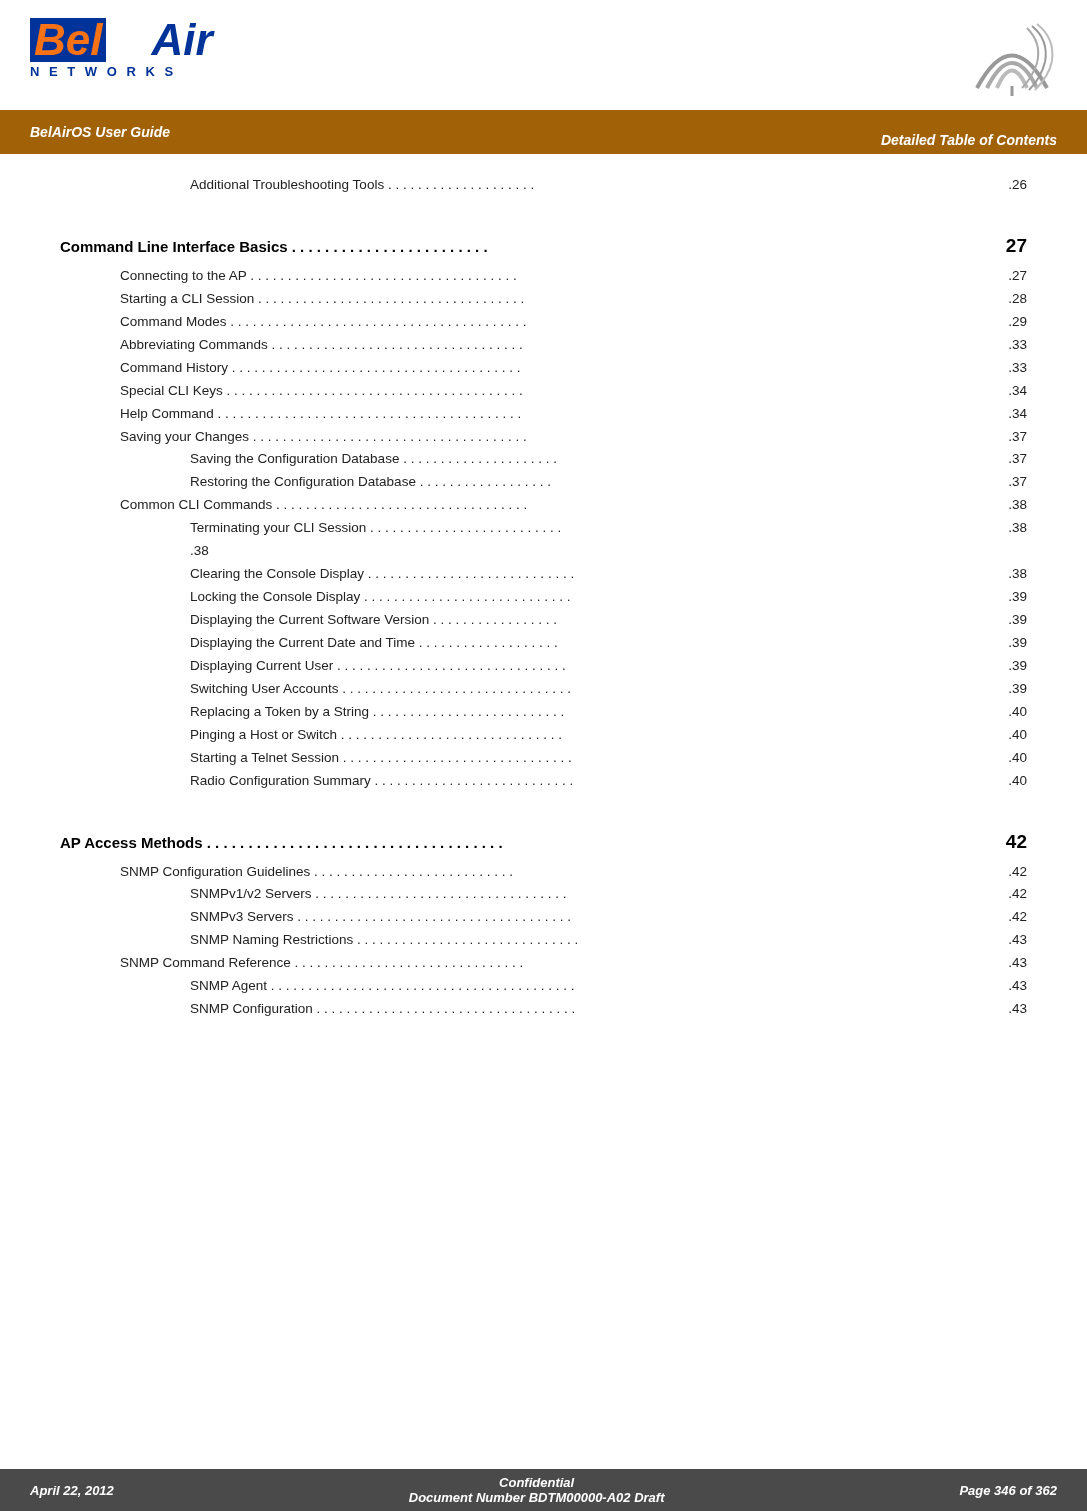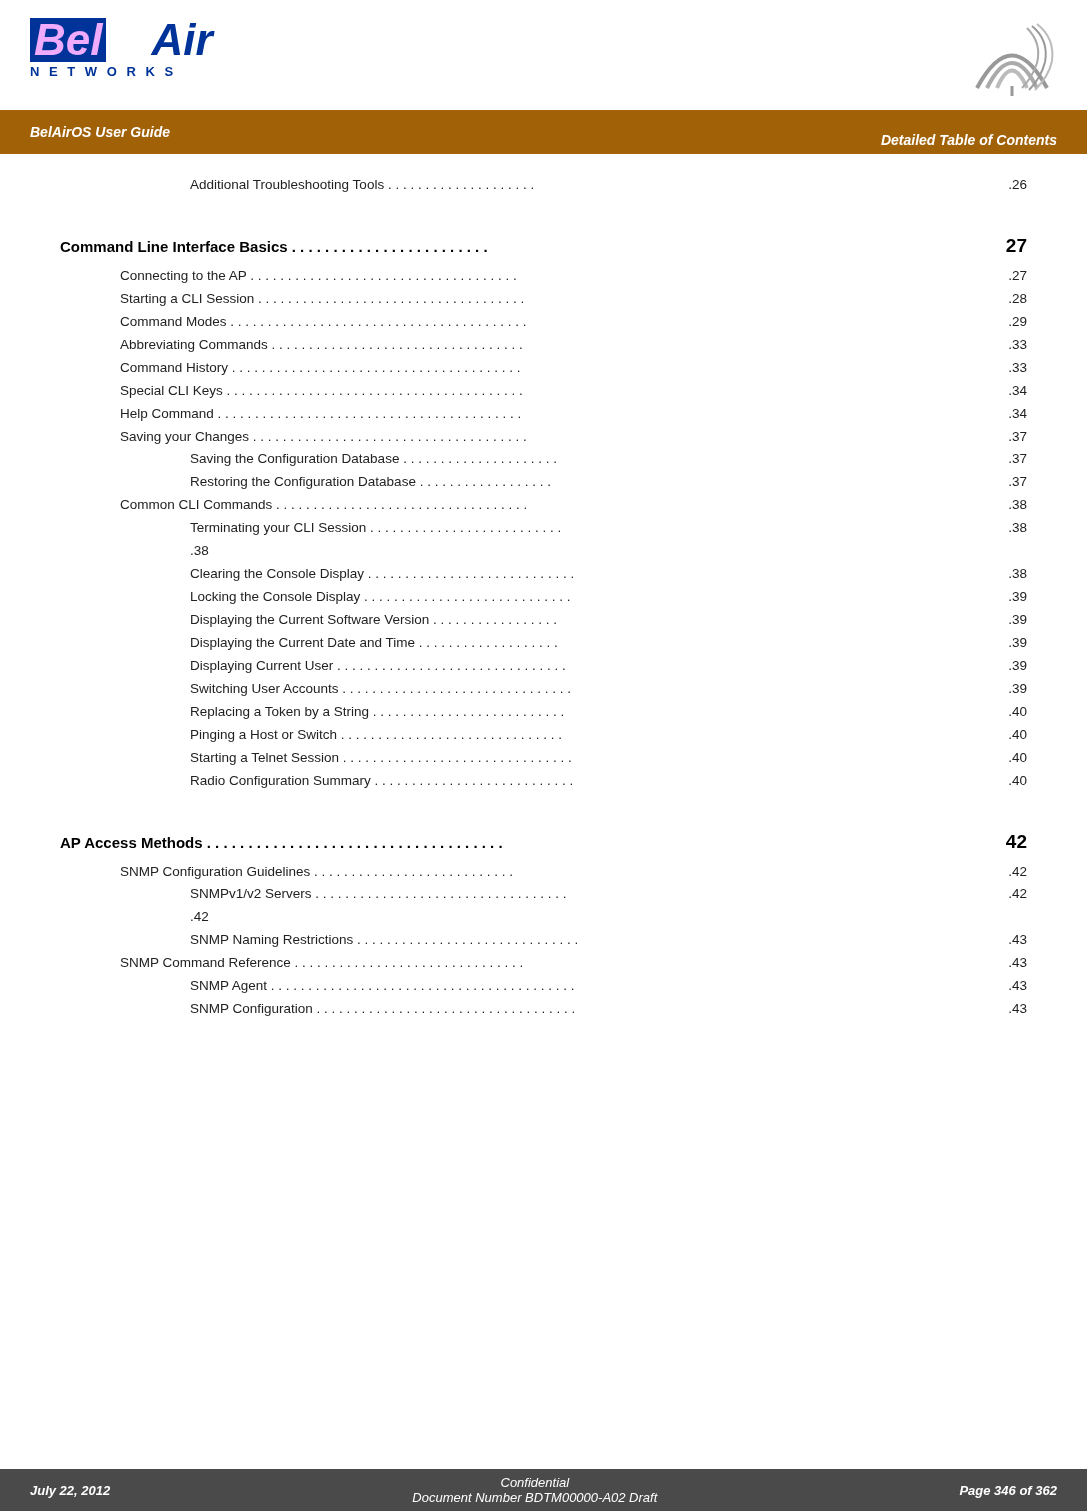--- a/index.html
+++ b/index.html
@@ -121,32 +121,32 @@
       font-style: italic;
       font-weight: bold;
     }
 
     .footer-center {
       text-align: center;
     }
 
     .footer-center div {
       font-style: italic;
-      font-weight: normal;
+      font-weight: bold;
     }
 
     
     .belair-logo-text {
       display: flex;
       align-items: center;
     }
 
     .logo-bel {
       background-color: #003399;
-      color: #f0abfc;
+      color: #f97316;
       font-size: 44px;
       font-weight: 900;
       font-style: italic;
       padding: 0 4px;
       line-height: 1;
     }
 
     .logo-air {
       color: #003399;
       font-size: 44px;
@@ -312,20 +312,21 @@
 
   <div class="toc-entry indent-1">
     <span class="toc-title">SNMP Configuration Guidelines   . . . . . . . . . . . . . . . . . . . . . . . . . . .</span>
     <span class="toc-page">.42</span>
   </div>
   <div class="toc-entry indent-2">
     <span class="toc-title">SNMPv1/v2 Servers   . . . . . . . . . . . . . . . . . . . . . . . . . . . . . . . . . .</span>
     <span class="toc-page">.42</span>
   </div>
   <div class="toc-entry indent-2">
+    <span class="toc-title">SNMPv3 Servers  . . . . . . . . . . . . . . . . . . . . . . . . . . . . . . . . . . . . .</span>
     <span class="toc-page">.42</span>
   </div>
   <div class="toc-entry indent-2">
     <span class="toc-title">SNMP Naming Restrictions  . . . . . . . . . . . . . . . . . . . . . . . . . . . . . .</span>
     <span class="toc-page">.43</span>
   </div>
   <div class="toc-entry indent-1">
     <span class="toc-title">SNMP Command Reference   . . . . . . . . . . . . . . . . . . . . . . . . . . . . . . .</span>
     <span class="toc-page">.43</span>
   </div>
@@ -334,19 +335,19 @@
     <span class="toc-page">.43</span>
   </div>
   <div class="toc-entry indent-2">
     <span class="toc-title">SNMP Configuration   . . . . . . . . . . . . . . . . . . . . . . . . . . . . . . . . . . .</span>
     <span class="toc-page">.43</span>
   </div>
 
 </div>
 
 <div class="footer">
-  <span>July 22, 2012</span>
+  <span>April 22, 2012</span>
   <div class="footer-center">
     <div>Confidential</div>
     <div>Document Number BDTM00000-A02 Draft</div>
   </div>
   <span>Page 346 of 362</span>
 </div>
 
 </body></html>

